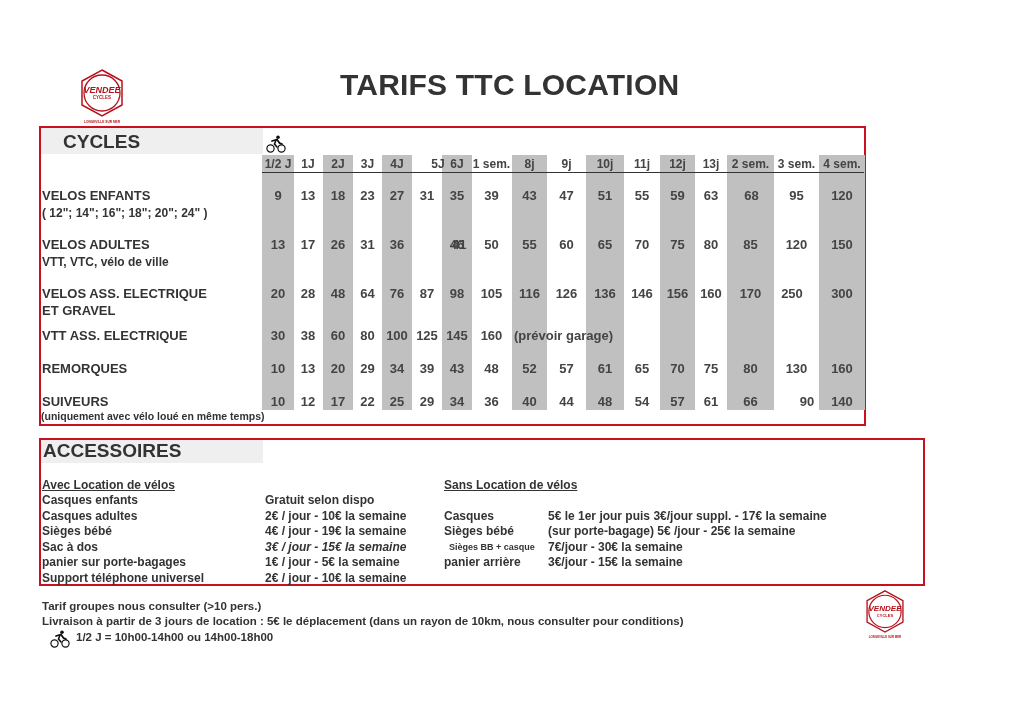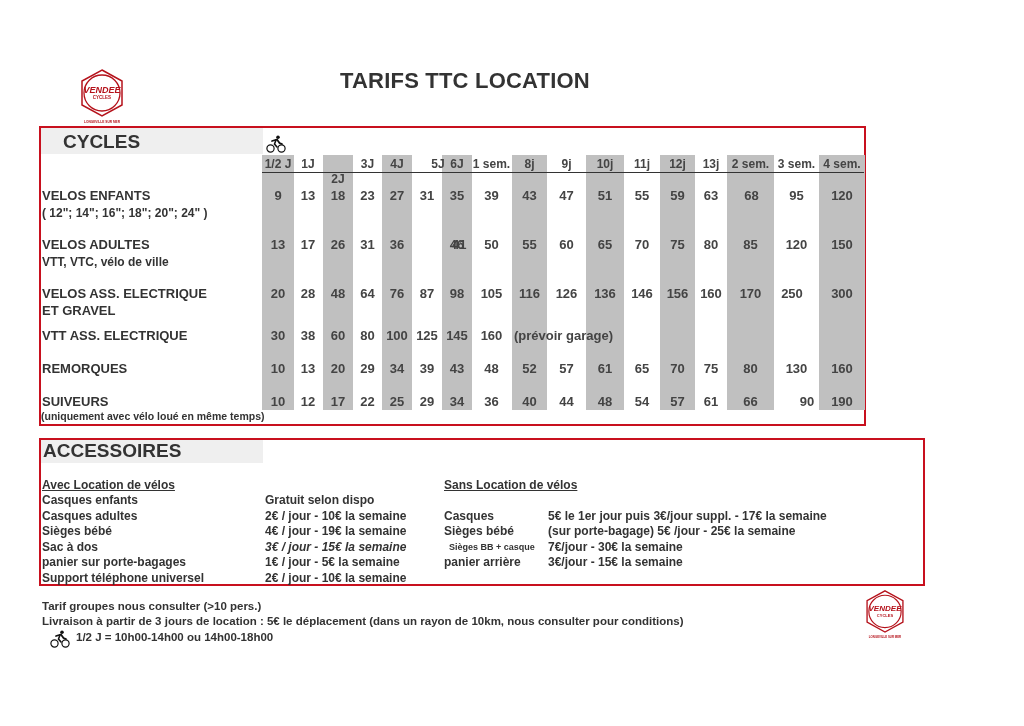--- a/index.html
+++ b/index.html
@@ -3,21 +3,21 @@
 <meta charset="utf-8">
 <style>
   * { box-sizing: border-box; margin: 0; padding: 0; }
   body { width: 1024px; height: 726px; background: #ffffff; position: relative; overflow: hidden;
          font-family: "Liberation Sans", "DejaVu Sans", sans-serif; color: #333; }
   .abs { position: absolute; }
 
   .logo { position: absolute; width: 50px; height: 58px; }
   .logo svg { width: 100%; height: 100%; display: block; }
 
-  .title { left: 340px; top: 68px; font-size: 22px; font-weight: bold; color: #333; letter-spacing: 0.2px; }
+  .title { left: 340px; top: 68px; font-size: 30px; font-weight: bold; color: #333; letter-spacing: 0.2px; }
 
   .box { position: absolute; border: 2px solid #c8101e; }
   .cycles-box { left: 39px; top: 126px; width: 827px; height: 300px; }
   .acc-box { left: 39px; top: 438px; width: 886px; height: 148px; }
 
   .sec-head { position: absolute; background: #efefef; font-size: 19px; font-weight: bold; color: #333; }
   .cycles-head { left: 41px; top: 128px; width: 222px; height: 26px; padding-left: 22px; line-height: 28px; }
   .acc-head { left: 41px; top: 440px; width: 222px; height: 23px; padding-left: 2px; line-height: 22px; }
 
   .bike-icon { position: absolute; width: 20px; height: 18px; }
@@ -75,21 +75,21 @@
     <div class="col-band" style="left: 442px; width: 30px;"></div>
     <div class="col-band" style="left: 512px; width: 35px;"></div>
     <div class="col-band" style="left: 586px; width: 38px;"></div>
     <div class="col-band" style="left: 660px; width: 35px;"></div>
     <div class="col-band" style="left: 727px; width: 47px;"></div>
     <div class="col-band" style="left: 819px; width: 46px;"></div>
   </div>
 <div id="hdrs">
     <div class="hdr-cell" style="left: 262px; width: 32px;">1/2 J</div>
     <div class="hdr-cell" style="left: 293px; width: 30px;">1J</div>
-    <div class="hdr-cell" style="left: 323px; width: 30px; margin-top: 15px;">2J</div>
+    <div class="hdr-cell" style="left: 323px; width: 30px;">2J</div>
     <div class="hdr-cell" style="left: 353px; width: 29px;">3J</div>
     <div class="hdr-cell" style="left: 382px; width: 30px;">4J</div>
     <div class="hdr-cell" style="left: 412px; width: 52px;">5J</div>
     <div class="hdr-cell" style="left: 442px; width: 30px;">6J</div>
     <div class="hdr-cell" style="left: 471px; width: 41px;">1 sem.</div>
     <div class="hdr-cell" style="left: 512px; width: 35px;">8j</div>
     <div class="hdr-cell" style="left: 547px; width: 39px;">9j</div>
     <div class="hdr-cell" style="left: 586px; width: 38px;">10j</div>
     <div class="hdr-cell" style="left: 624px; width: 36px;">11j</div>
     <div class="hdr-cell" style="left: 660px; width: 35px;">12j</div>
@@ -185,21 +185,21 @@
     <div class="val-cell" style="left: 442px; width: 30px; top: 394px;">34</div>
     <div class="val-cell" style="left: 471px; width: 41px; top: 394px;">36</div>
     <div class="val-cell" style="left: 512px; width: 35px; top: 394px;">40</div>
     <div class="val-cell" style="left: 547px; width: 39px; top: 394px;">44</div>
     <div class="val-cell" style="left: 586px; width: 38px; top: 394px;">48</div>
     <div class="val-cell" style="left: 624px; width: 36px; top: 394px;">54</div>
     <div class="val-cell" style="left: 660px; width: 35px; top: 394px;">57</div>
     <div class="val-cell" style="left: 695px; width: 32px; top: 394px;">61</div>
     <div class="val-cell" style="left: 727px; width: 47px; top: 394px;">66</div>
     <div class="val-cell" style="left: 774px; width: 66px; top: 394px;">90</div>
-    <div class="val-cell" style="left: 819px; width: 46px; top: 394px;">190</div>
+    <div class="val-cell" style="left: 819px; width: 46px; top: 394px;">140</div>
   </div>
 
 <div class="row-label" style="top:188px;">VELOS ENFANTS</div>
 <div class="row-sub" style="top:206px;">( 12"; 14"; 16"; 18"; 20"; 24" )</div>
 <div class="row-label" style="top:237px;">VELOS ADULTES</div>
 <div class="row-sub" style="top:255px;">VTT, VTC, vélo de ville</div>
 <div class="row-label" style="top:286px;">VELOS ASS. ELECTRIQUE</div>
 <div class="row-label" style="top:303px;">ET GRAVEL</div>
 <div class="row-label" style="top:328px;">VTT ASS. ELECTRIQUE</div>
 <div class="note-garage">(prévoir garage)</div>

